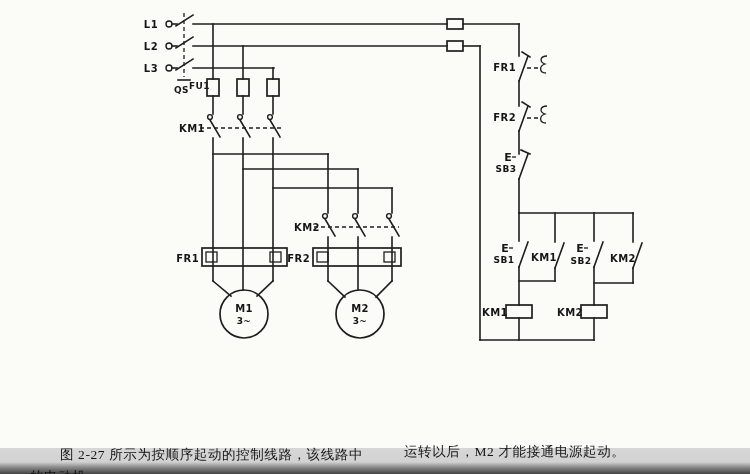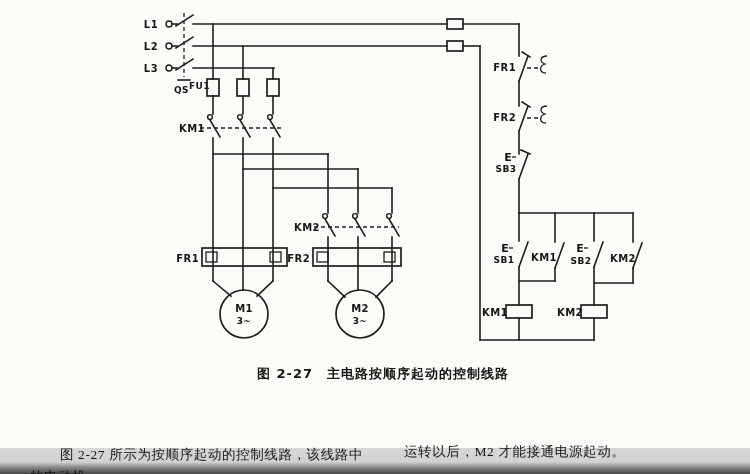--- a/index.html
+++ b/index.html
@@ -226,21 +226,20 @@
     <line class="w" x1="594" y1="283" x2="633" y2="283"></line>
 
     <g>
       <rect class="box" x="581" y="305" width="26" height="13"></rect>
       <text x="557" y="316" text-anchor="start">KM2</text>
       <line class="w" x1="594" y1="318" x2="594" y2="340"></line>
     </g>
   </g>
 </svg>
 
-<div class="caption">图 2-27　主电路按顺序起动的控制线路</div>
 
 <div class="bodytext" id="col-left">
   <p>图 2-27 所示为按顺序起动的控制线路，该线路中的电动机</p>
   <p>M1、M2 通过接触器 KM1、KM2 来分别控制，接触器 KM2 的</p>
 </div>
 <div class="bodytext" id="col-right">
   <p>运转以后，M2 才能接通电源起动。</p>
 </div>
 
 <div class="band"></div>

